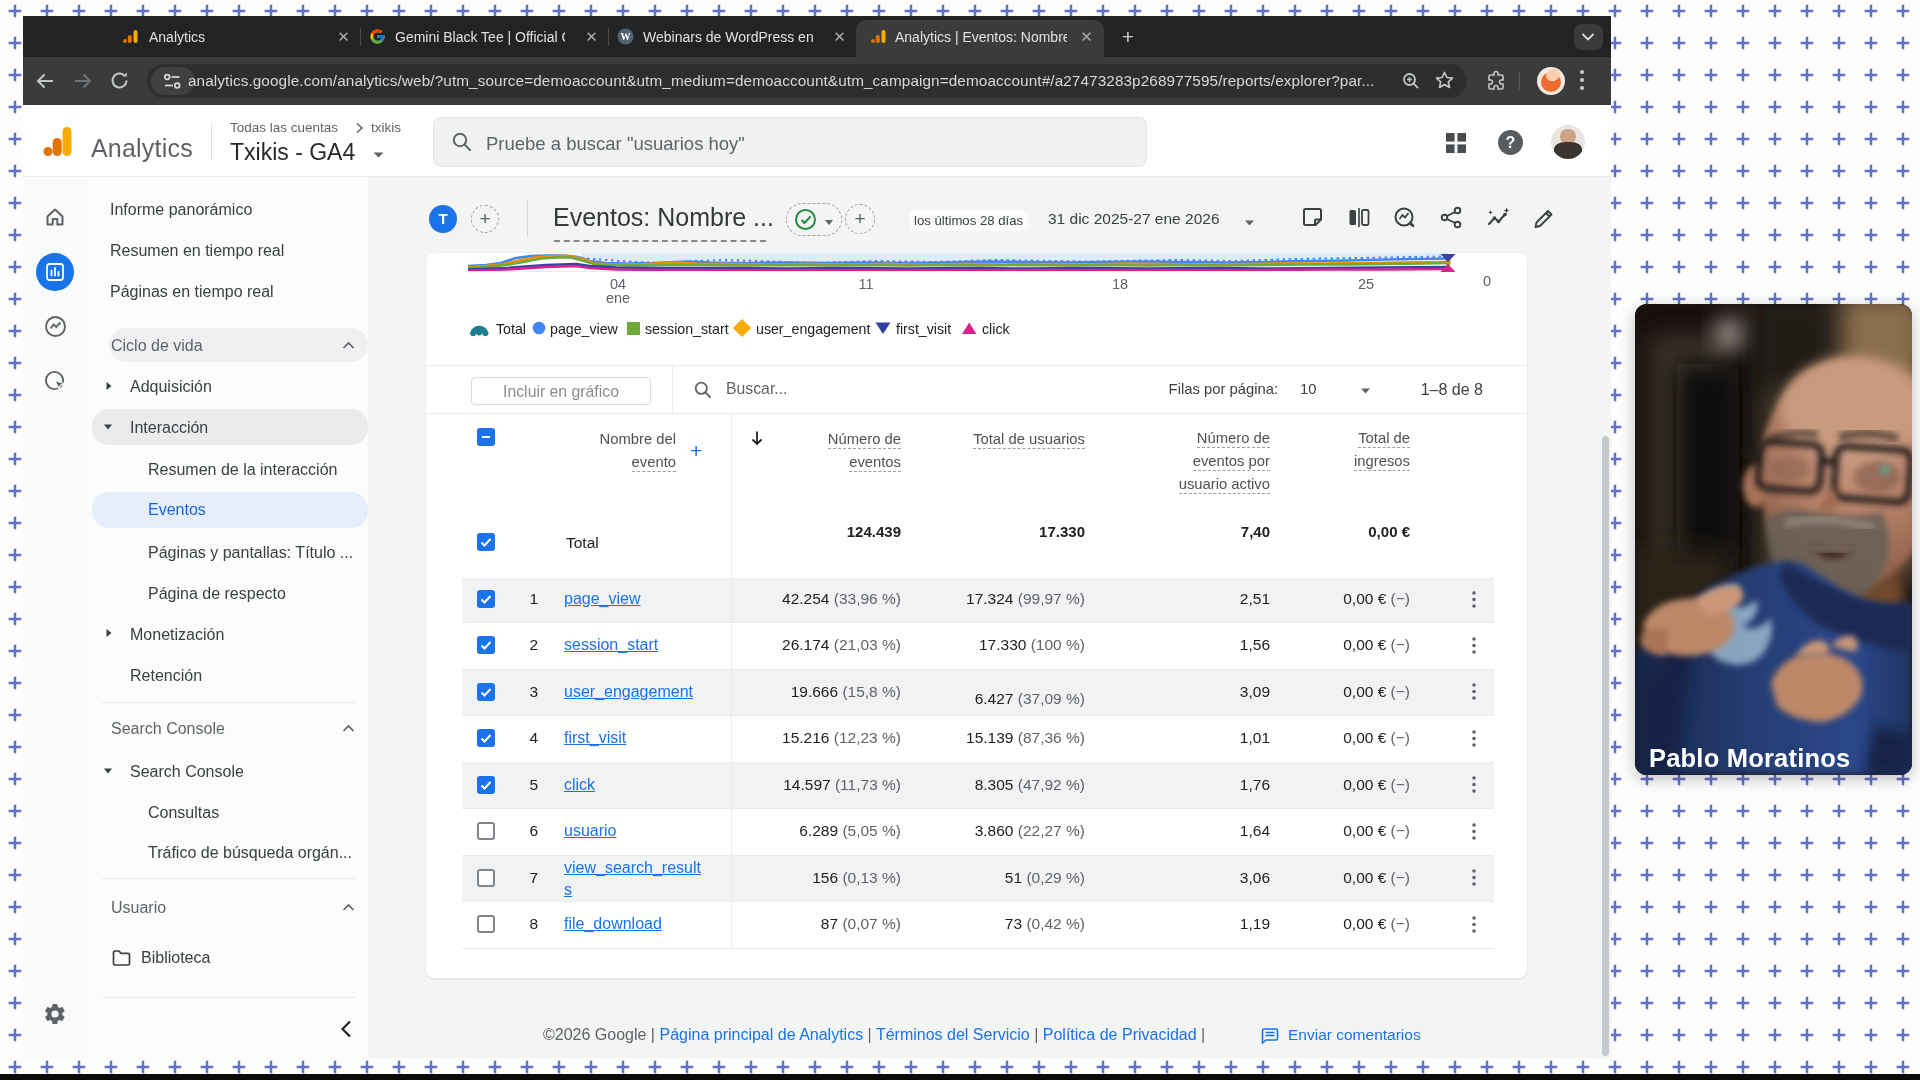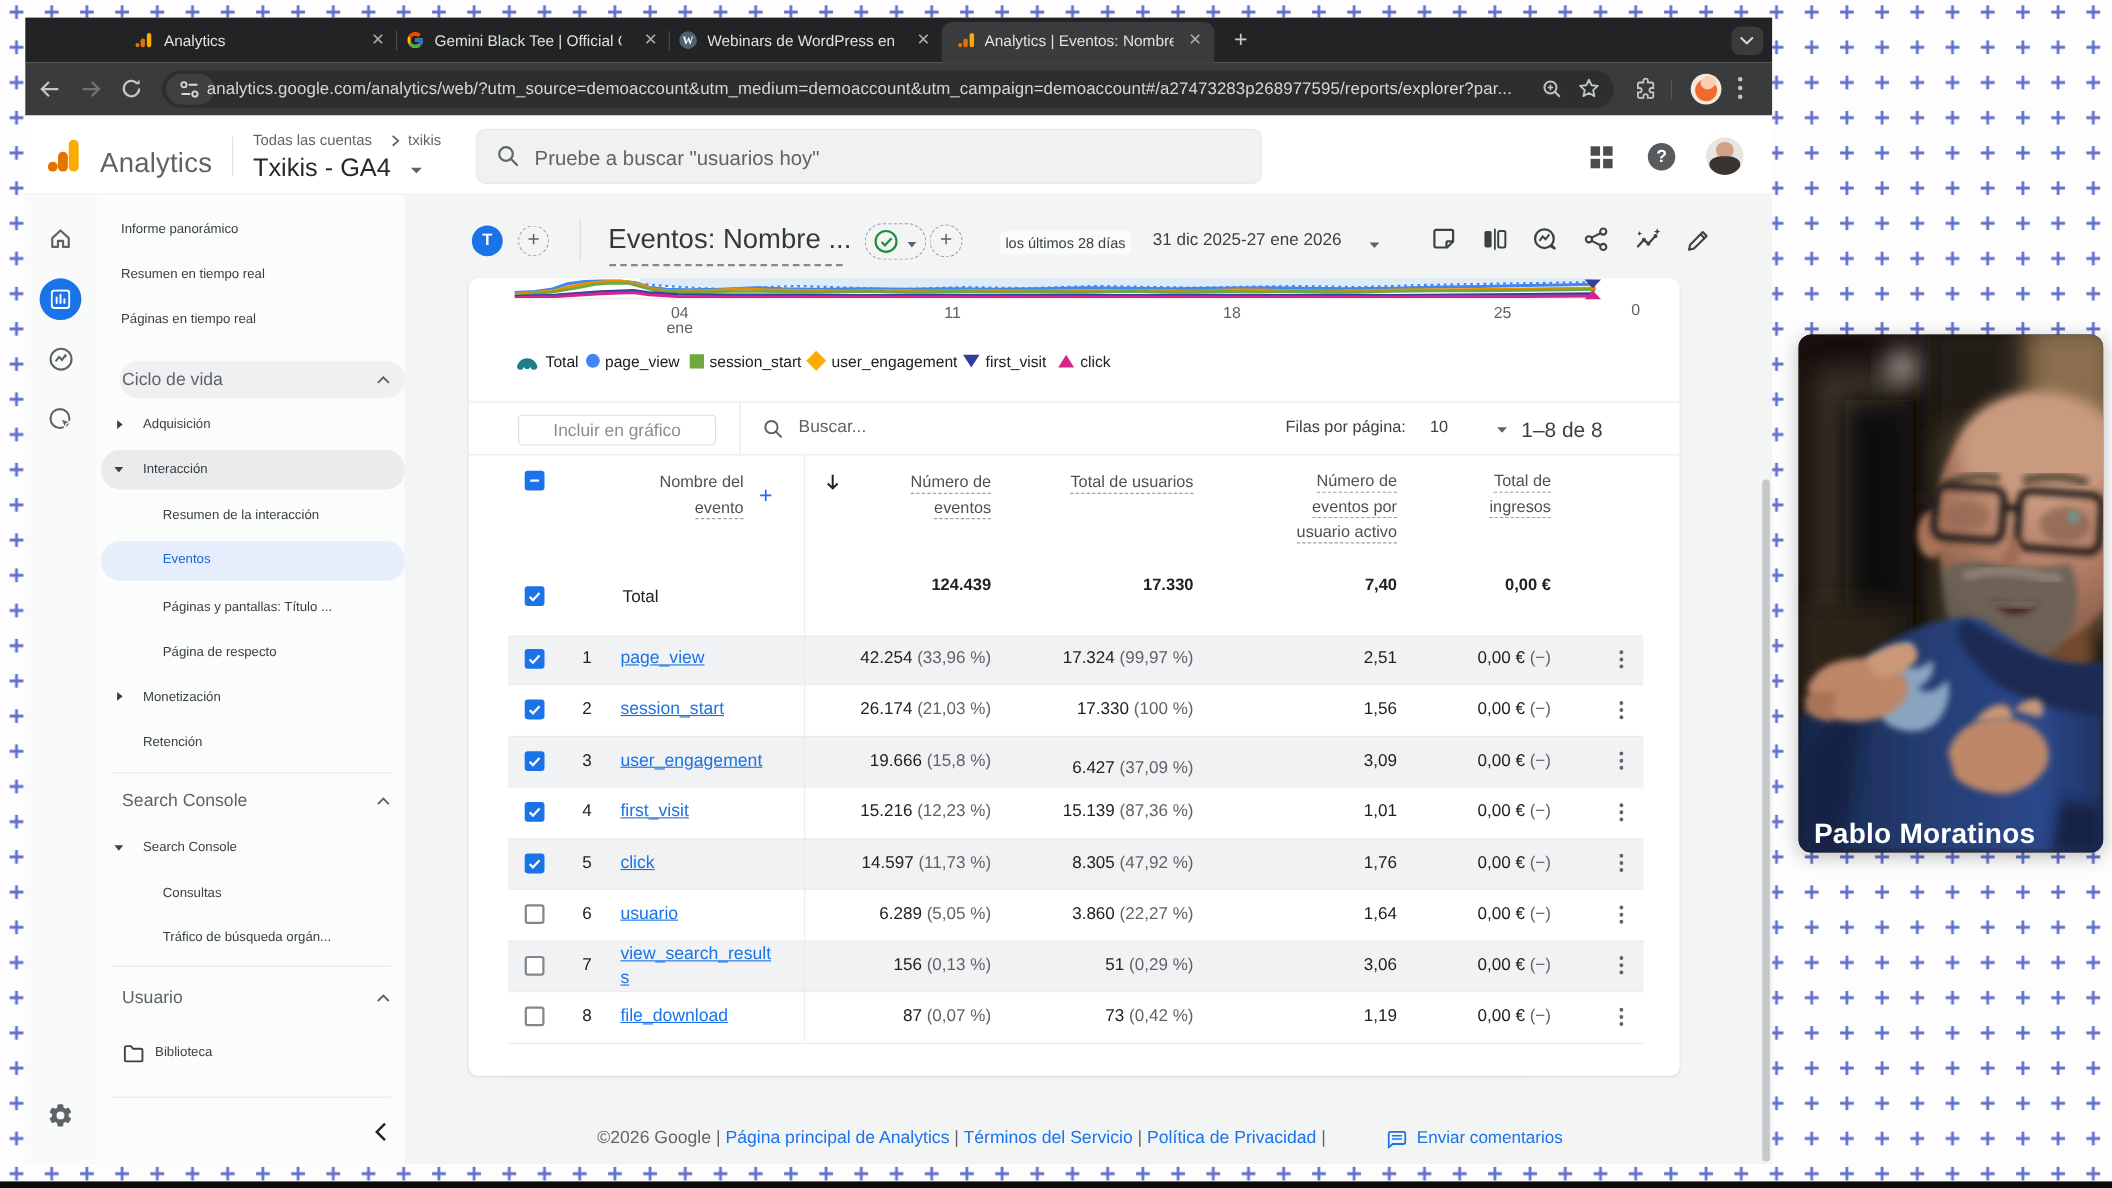--- a/index.html
+++ b/index.html
@@ -15,21 +15,21 @@
   .tabx { position:absolute; top:12px; width:17px; height:17px; color:#a8abad; font-size:15px; line-height:17px; text-align:center; }
   .tabsep { position:absolute; top:12px; width:1px; height:18px; background:#4b4d4f; }
   .fav { position:absolute; top:12px; width:17px; height:17px; }
   #activetab { position:absolute; left:833px; top:4px; width:248px; height:37px; background:#3a3b3d; border-radius:10px 10px 0 0; }
   
   #gahead { position:absolute; left:0; top:89px; width:1588px; height:72px; background:#fff; border-bottom:1px solid #e9eaec; }
   
   #app { position:absolute; left:0; top:161px; width:1588px; height:881px; background:#f3f4f4; }
   #rail { position:absolute; left:0; top:0; width:65px; height:881px; background:#f9fafa; }
   #sidebar { position:absolute; left:65px; top:0; width:280px; height:881px; background:#fbfcfc; }
-  .sbitem { position:absolute; font-size:12px; color:#3c4043; white-space:nowrap; }
+  .sbitem { position:absolute; font-size:16px; color:#3c4043; white-space:nowrap; }
   .sbhead { position:absolute; font-size:16px; color:#5f6368; }
   .sbpill { position:absolute; border-radius:17px; }
   .sbdiv { position:absolute; left:14px; width:253px; height:1px; background:#e6e8e9; }
   
   #content { position:absolute; left:345px; top:0; width:1243px; height:881px; background:#f3f4f4; }
   #card { position:absolute; left:58px; top:76px; width:1101px; height:725px; background:#fff; border-radius:8px; box-shadow:0 1px 2px rgba(60,64,67,.12); }
   .hdrtxt { text-align:right; font-size:14.8px; color:#4d5156; line-height:23px; }
   .du { border-bottom:1.5px dashed #9aa0a6; padding-bottom:1px; }
   .num { font-size:15.5px; color:#202124; }
   .gy { color:#5f6368;margin-top:28px; }
@@ -439,21 +439,21 @@
           <svg class="abs" style="left:267px;top:127px" width="20" height="20" viewBox="0 0 20 20">
               <circle cx="8.3" cy="8.3" r="5.6" stroke="#5f6368" stroke-width="1.8" fill="none"></circle>
               <path d="M12.6 12.6L17 17" stroke="#5f6368" stroke-width="1.8" stroke-linecap="round"></path>
             </svg>
           <div class="abs" style="left:300px;top:127px;font-size:15.8px;color:#5f6368">Buscar...</div>
           <div class="abs" style="left:652px;top:128px;width:200px;font-size:14.8px;color:#3c4043;text-align:right">Filas por página:</div>
           <div class="abs" style="left:874px;top:128px;font-size:14.8px;color:#3c4043">10</div>
           <svg class="abs" style="left:934px;top:134px" width="11" height="8" viewBox="0 0 11 8">
               <path d="M1 1.5l4.5 5 4.5-5z" fill="#5f6368"></path>
             </svg>
-          <div class="abs" style="left:957px;top:128px;width:100px;font-size:19px;color:#3c4043;text-align:left">1–8 de 8</div>
+          <div class="abs" style="left:957px;top:128px;width:100px;font-size:16px;color:#3c4043;text-align:right">1–8 de 8</div>
 
           <div class="cb" style="left:51px;top:175px;background:#1a73e8">
               <svg class="cbk" width="14" height="14" viewBox="0 0 14 14">
                 <path d="M3 7h8" stroke="#fff" stroke-width="2"></path>
               </svg>
             </div>
           <div class="hdrtxt abs" style="left:130px;top:175px;width:120px">Nombre del<br><span class="du">evento</span></div>
           <div class="abs" style="left:264px;top:186px;color:#1a73e8;font-size:21px;font-weight:400">+</div>
           <svg class="abs" style="left:323px;top:177px" width="16" height="17" viewBox="0 0 16 17">
               <path d="M8 1.5v12M3.5 9.5L8 14l4.5-4.5" stroke="#202124" stroke-width="1.8" fill="none"></path>

